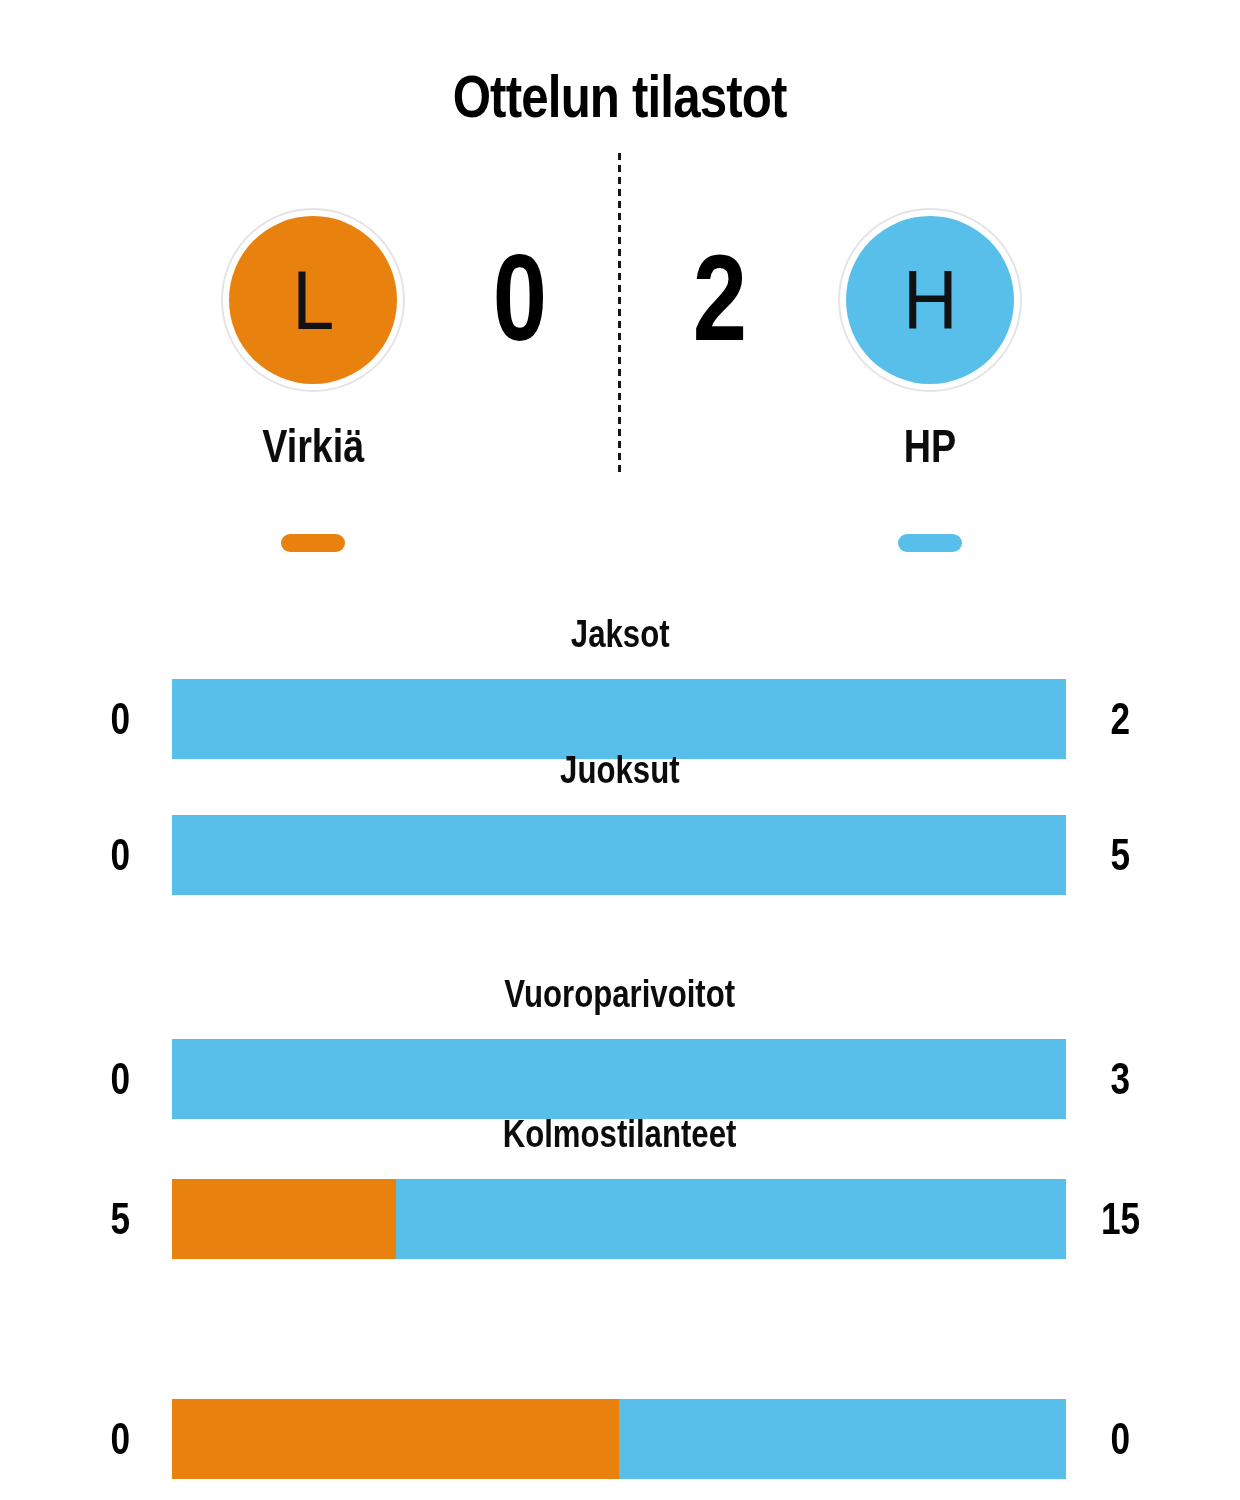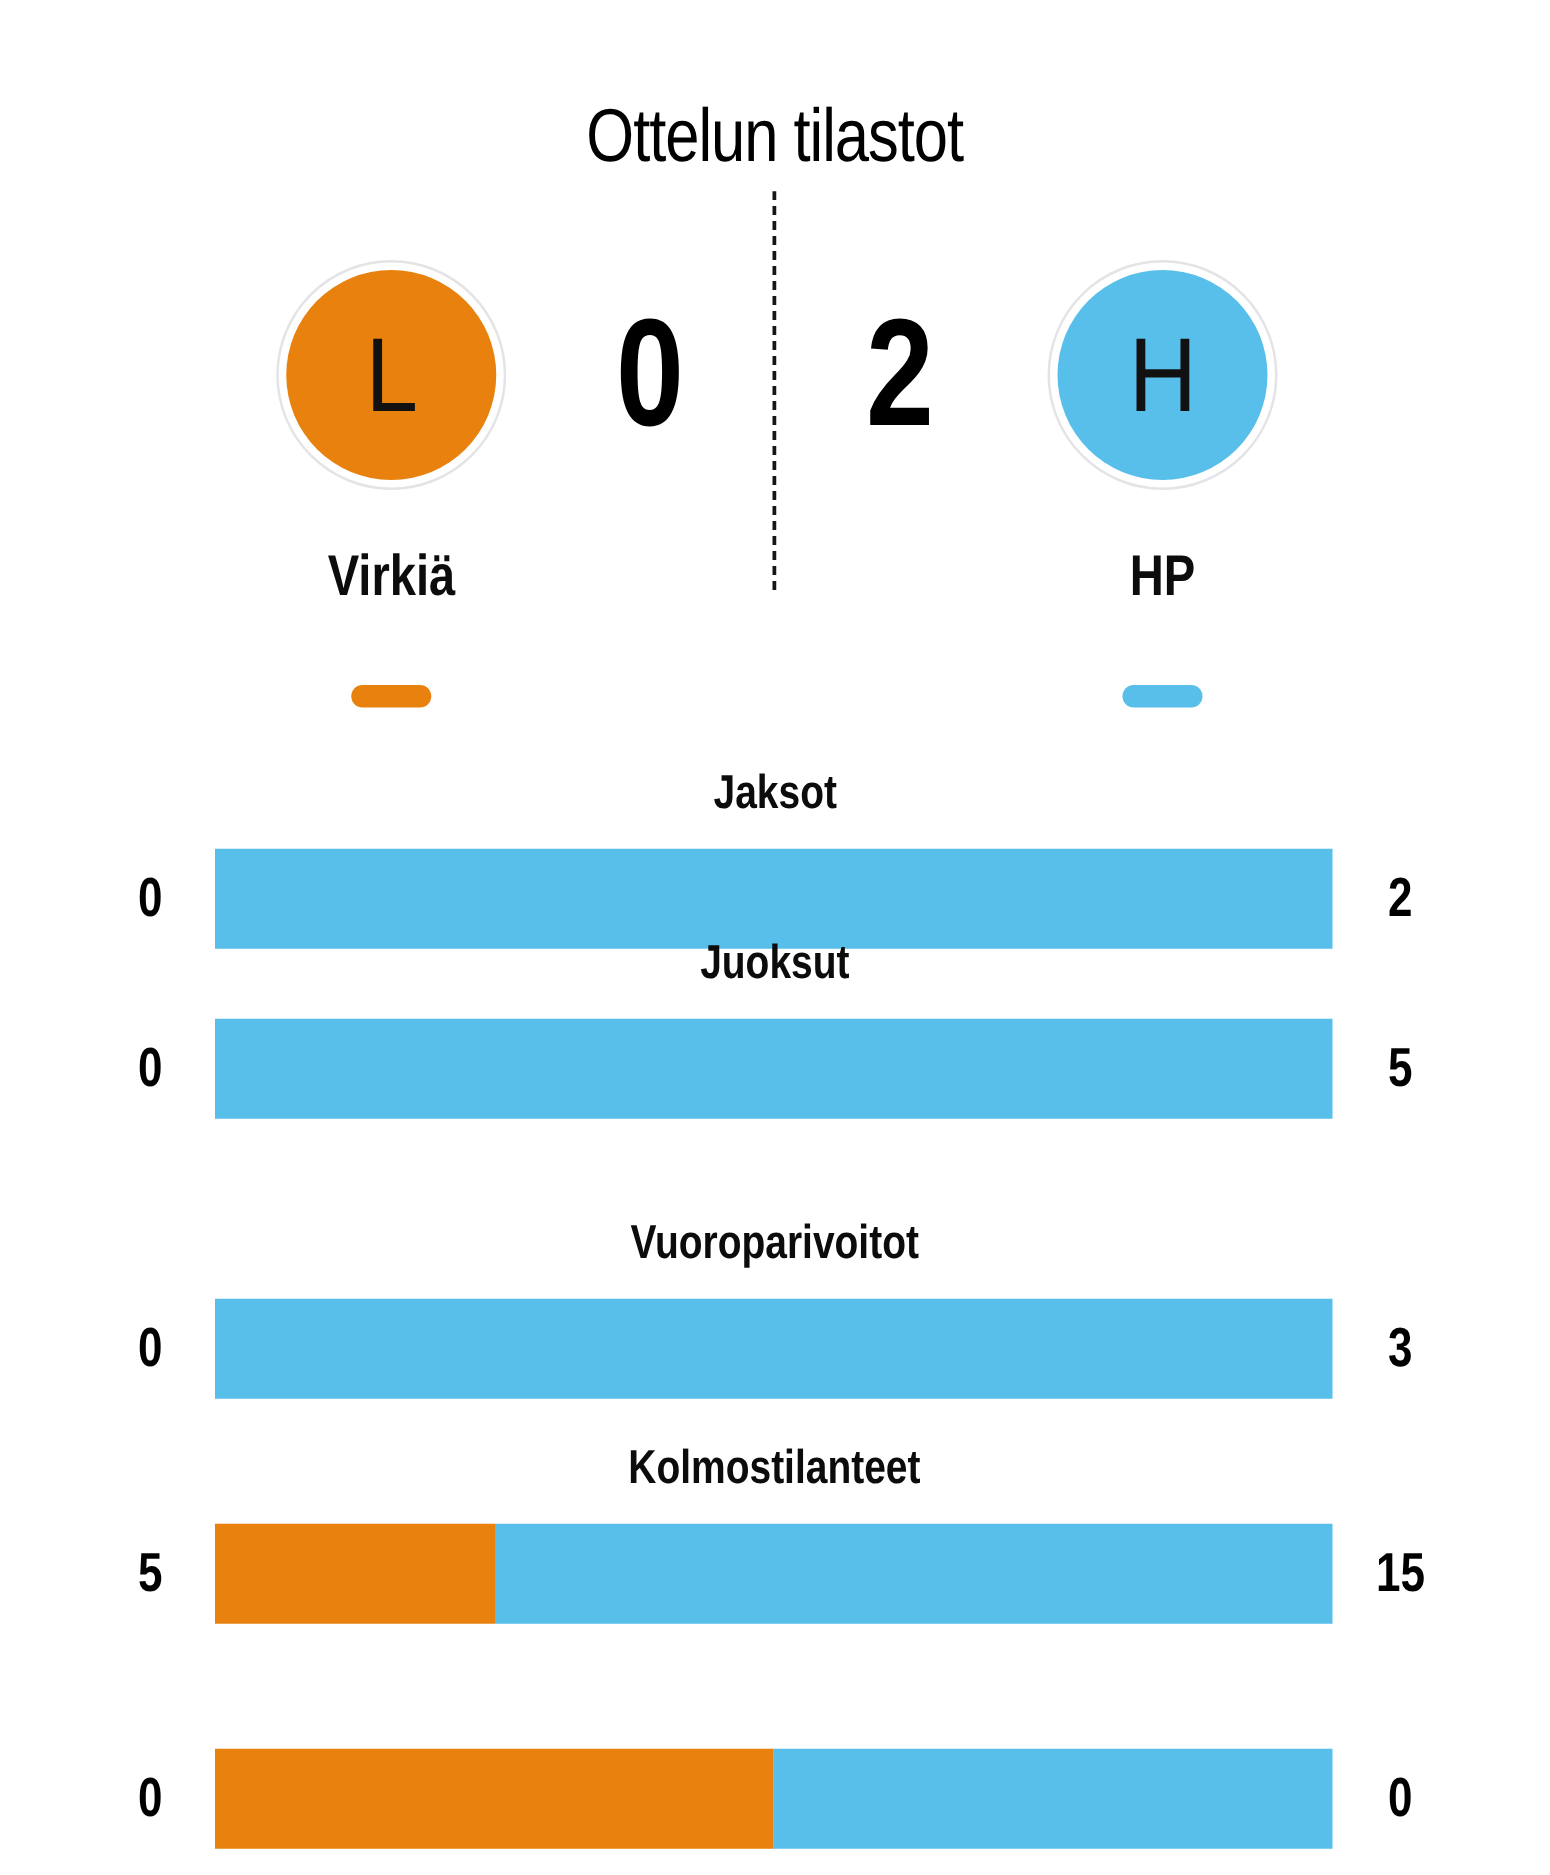--- a/index.html
+++ b/index.html
@@ -13,23 +13,22 @@
   .stage { position: relative; width: 1240px; height: 1500px; }
 
   
   .cond    { display: inline-block; transform: scaleX(0.82); }
   .cond-n  { display: inline-block; transform: scaleX(0.80); }
   .cond-l  { display: inline-block; transform: scaleX(0.90); }
 
   .title {
     position: absolute; top: 62px; left: 0; width: 1240px;
     text-align: center;
-    font-size: 60px; font-weight: 400; letter-spacing: -1px;
+    font-size: 60px; font-weight: 700; letter-spacing: -1px;
     color: #000;
-    margin-top: 12px;
   }
 
   .divider {
     position: absolute; left: 618px; top: 153px;
     width: 3px; height: 322px;
     background: repeating-linear-gradient(to bottom, #161616 0 7px, transparent 7px 12px);
   }
 
   .team-col {
     position: absolute; top: 208px; width: 188px;
@@ -48,21 +47,21 @@
     width: 168px; height: 168px; border-radius: 50%;
     display: flex; align-items: center; justify-content: center;
   }
   .circle.home { background: var(--home); }
   .circle.away { background: var(--away); }
   .circle-letter {
     font-size: 84px; font-weight: 400; line-height: 84px; color: #111;
   }
 
   .team-name {
-    margin-top: 42px;
+    margin-top: 28px;
     font-size: 46px; font-weight: 700; line-height: 52px; color: #0c0c0c;
     text-align: center;
   }
 
   .pill {
     margin-top: 62px;
     width: 64px; height: 18px; border-radius: 9px;
   }
   .pill.home { background: var(--home); }
   .pill.away { background: var(--away); }
@@ -153,21 +152,21 @@
     </div>
       <div class="stat-group" style="top: 960px; padding-left: 16px;">
       <div class="stat-label"><span class="cond">Vuoroparivoitot</span></div>
       <div class="stat-val home"><span class="cond-n">0</span></div>
       <div class="stat-bar">
         <div class="seg home" style="width: 0%;"></div>
         <div class="seg away"></div>
       </div>
       <div class="stat-val away"><span class="cond-n">3</span></div>
     </div>
-      <div class="stat-group" style="top: 1140px; text-decoration: underline;">
+      <div class="stat-group" style="top: 1100px; text-decoration: underline;">
       <div class="stat-label"><span class="cond">Kolmostilanteet</span></div>
       <div class="stat-val home"><span class="cond-n">5</span></div>
       <div class="stat-bar">
         <div class="seg home" style="width: 25%;"></div>
         <div class="seg away"></div>
       </div>
       <div class="stat-val away"><span class="cond-n">15</span></div>
     </div>
       <div class="stat-group" style="top: 1320px;">
       <div class="stat-val home"><span class="cond-n">0</span></div>

